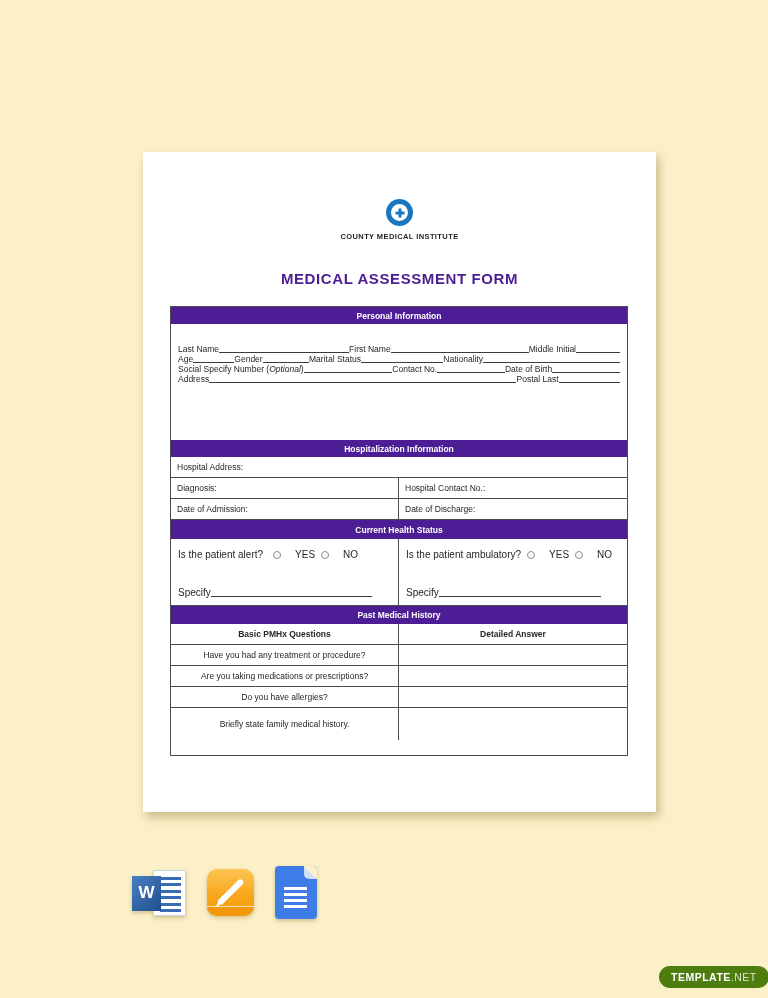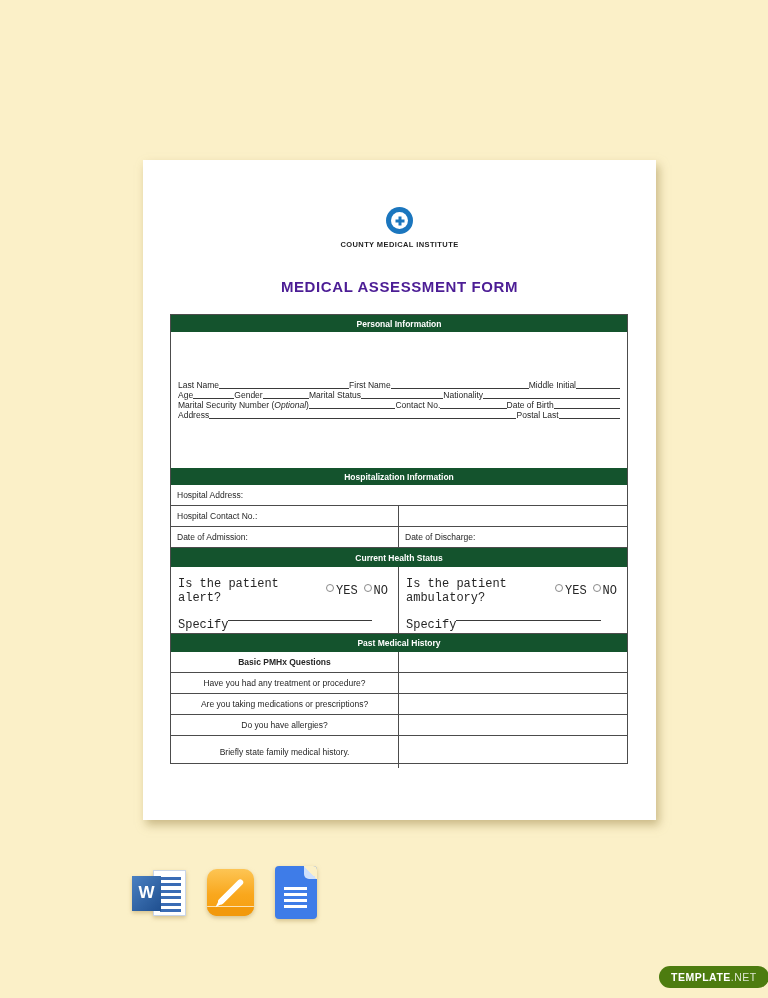--- a/index.html
+++ b/index.html
@@ -3,21 +3,21 @@
 <meta charset="utf-8">
 <style>
   * { margin:0; padding:0; box-sizing:border-box; }
   html,body { width:768px; height:998px; }
   body { font-family:"Liberation Sans", sans-serif; background:#fbf0c8; position:relative; overflow:hidden; }
 
   .page { position:relative; width:768px; height:998px; background:#fbf0c8; }
 
   
   .doc {
-    position:absolute; left:143px; top:160px; width:513px; height:660px;
+    position:absolute; left:143px; top:152px; width:513px; height:660px;
     background:#ffffff;
     box-shadow:3px 5px 9px rgba(168,148,92,0.6);
   }
 
   
   .logo-wrap { position:absolute; top:47px; left:0; width:100%; display:flex; justify-content:center; }
   .logo-ring { width:27px; height:27px; border-radius:50%; background:#1b76be; display:flex; align-items:center; justify-content:center; }
   .logo-inner { width:17px; height:17px; border-radius:50%; background:#ffffff; position:relative; }
   .logo-inner::before { content:""; position:absolute; left:50%; top:50%; width:9px; height:3px; background:#1b76be; transform:translate(-50%,-50%); }
   .logo-inner::after  { content:""; position:absolute; left:50%; top:50%; width:3px; height:9px; background:#1b76be; transform:translate(-50%,-50%); }
@@ -30,47 +30,47 @@
     position:absolute; top:118px; left:0; width:100%; text-align:center;
     font-size:15px; font-weight:700; letter-spacing:0.6px; color:#4c1d95;
   }
 
   
   .form {
     position:absolute; left:27px; top:154px; width:458px; height:450px;
     border:1px solid #4c4c4c; background:#fff; color:#262626;
   }
   .bar {
-    background:#14532d; color:#ffffff; font-size:8.5px; font-weight:700;
+    background:#4c1d95; color:#ffffff; font-size:8.5px; font-weight:700;
     text-align:center; display:flex; align-items:center; justify-content:center;
   }
   .bar.h17 { height:17px; } .bar.h19 { height:19px; } .bar.h18 { height:18px; }
 
   
-  .p-body { height:136px; display:flex; flex-direction:column; justify-content:center; padding:4px 7px; }
+  .p-body { height:116px; display:flex; flex-direction:column; justify-content:flex-start; padding:20px 7px; }
   .f-row { display:flex; align-items:flex-end; font-size:8.5px; white-space:nowrap; }
   .ln { border-bottom:1px solid #3a3a3a; height:3px; margin-bottom:1px; }
   .it { font-style:italic; }
 
   
   .h-row { height:21px; border-bottom:1px solid #4c4c4c; display:flex; align-items:center; font-size:8.5px; }
   .h-row .cell { padding-left:6px; height:100%; display:flex; align-items:center; }
   .h-row .cell.full { width:100%; }
   .h-row .cell.half { width:50%; }
   .h-row .cell.half:first-child { border-right:1px solid #4c4c4c; }
 
   
   .chs { height:67px; display:flex; border-bottom:1px solid #4c4c4c; }
-  .chs-col { width:50%; padding:10px 10px 0 7px; font-size:12px;font-family:Liberation Mono, monospace; }
+  .chs-col { width:50%; padding:10px 10px 0 7px; font-size:10px; }
   .chs-col:first-child { border-right:1px solid #4c4c4c; }
   .q-line { display:flex; align-items:center; }
-  .radio-group { display:flex; align-items:flex-start; margin-left:10px; }
+  .radio-group { display:flex; align-items:center; margin-left:10px;gap:12px; }
   .radio { width:8px; height:8px; border:1px solid #8a8a8a; border-radius:50%; background:#fff; margin-right:2px; }
   .radio-group + .radio-group { margin-left:6px; }
-  .specify-line { display:flex; margin-top:13px; }
+  .specify-line { display:flex; align-items:flex-end; margin-top:27px; }
   .specify-line .ln { flex:1; margin-right:16px; }
 
   
   .mh-row { display:flex; border-bottom:1px solid #4c4c4c; font-size:8.5px; }
   .mh-row:last-child { border-bottom:none; }
   .mh-cell { width:50%; display:flex; align-items:center; justify-content:center; text-align:center; }
   .mh-cell:first-child { border-right:1px solid #4c4c4c; }
   .mh-head { height:21px; font-weight:700; }
   .mh-q { height:21px; }
   .mh-q.tall { height:32px; }
@@ -143,40 +143,41 @@
           <span>Age</span>
           <span class="ln" style="flex:40;"></span>
           <span>Gender</span>
           <span class="ln" style="flex:45;"></span>
           <span>Marital Status</span>
           <span class="ln" style="flex:80;"></span>
           <span>Nationality</span>
           <span class="ln" style="flex:133;"></span>
         </div>
         <div class="f-row">
-          <span><span>Marital Security Number (</span><span class="it">Optional</span><span>)</span></span>
+          <span><span>Social Specify Number (</span><span class="it">Optional</span><span>)</span></span>
           <span class="ln" style="flex:85;"></span>
           <span>Contact No.</span>
           <span class="ln" style="flex:65;"></span>
           <span>Date of Birth</span>
           <span class="ln" style="flex:65;"></span>
         </div>
         <div class="f-row">
           <span>Address</span>
           <span class="ln" style="flex:300;"></span>
           <span>Postal Last</span>
           <span class="ln" style="flex:60;"></span>
         </div>
       </div>
 
       <div class="bar h17">Hospitalization Information</div>
       <div class="h-row">
         <div class="cell full">Hospital Address:</div>
       </div>
       <div class="h-row">
+        <div class="cell half">Diagnosis:</div>
         <div class="cell half">Hospital Contact No.:</div>
       </div>
       <div class="h-row">
         <div class="cell half">Date of Admission:</div>
         <div class="cell half">Date of Discharge:</div>
       </div>
 
       <div class="bar h19">Current Health Status</div>
       <div class="chs">
         <div class="chs-col">
@@ -211,20 +212,21 @@
           <div class="specify-line">
             <span>Specify</span>
             <span class="ln"></span>
           </div>
         </div>
       </div>
 
       <div class="bar h18">Past Medical History</div>
       <div class="mh-row mh-head">
         <div class="mh-cell">Basic PMHx Questions</div>
+        <div class="mh-cell">Detailed Answer</div>
       </div>
       <div class="mh-row mh-q">
         <div class="mh-cell">Have you had any treatment or procedure?</div>
         <div class="mh-cell"></div>
       </div>
       <div class="mh-row mh-q">
         <div class="mh-cell">Are you taking medications or prescriptions?</div>
         <div class="mh-cell"></div>
       </div>
       <div class="mh-row mh-q">

